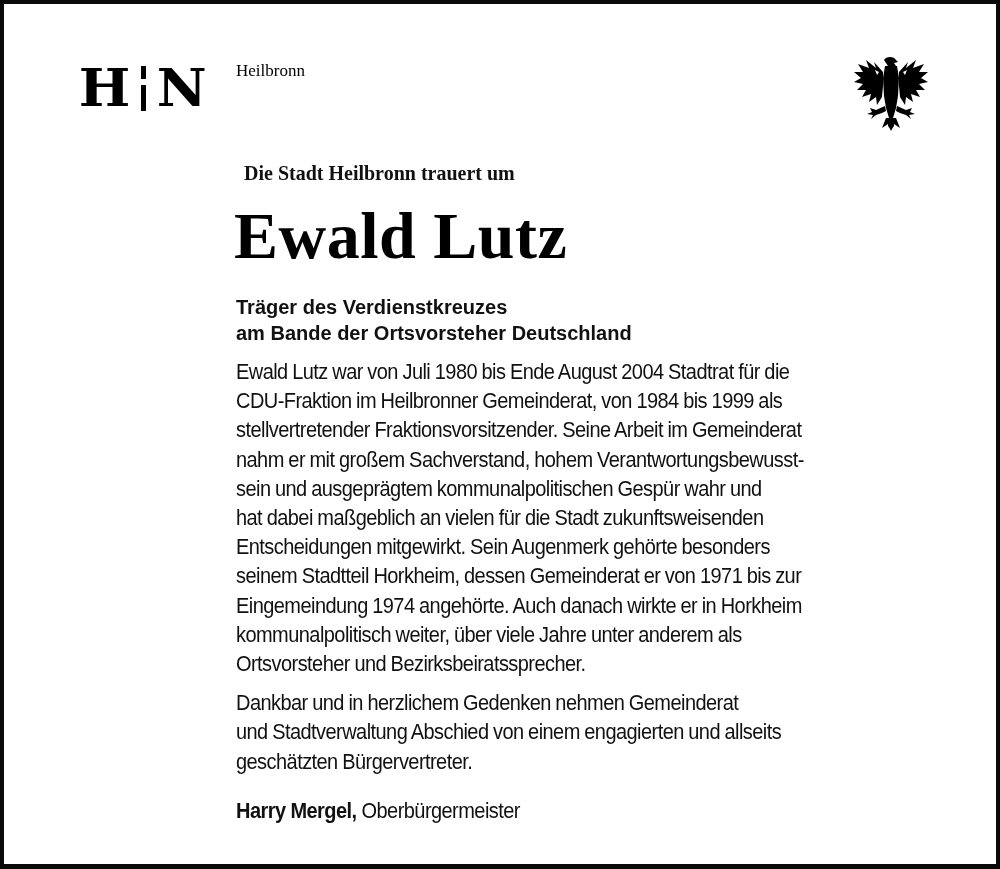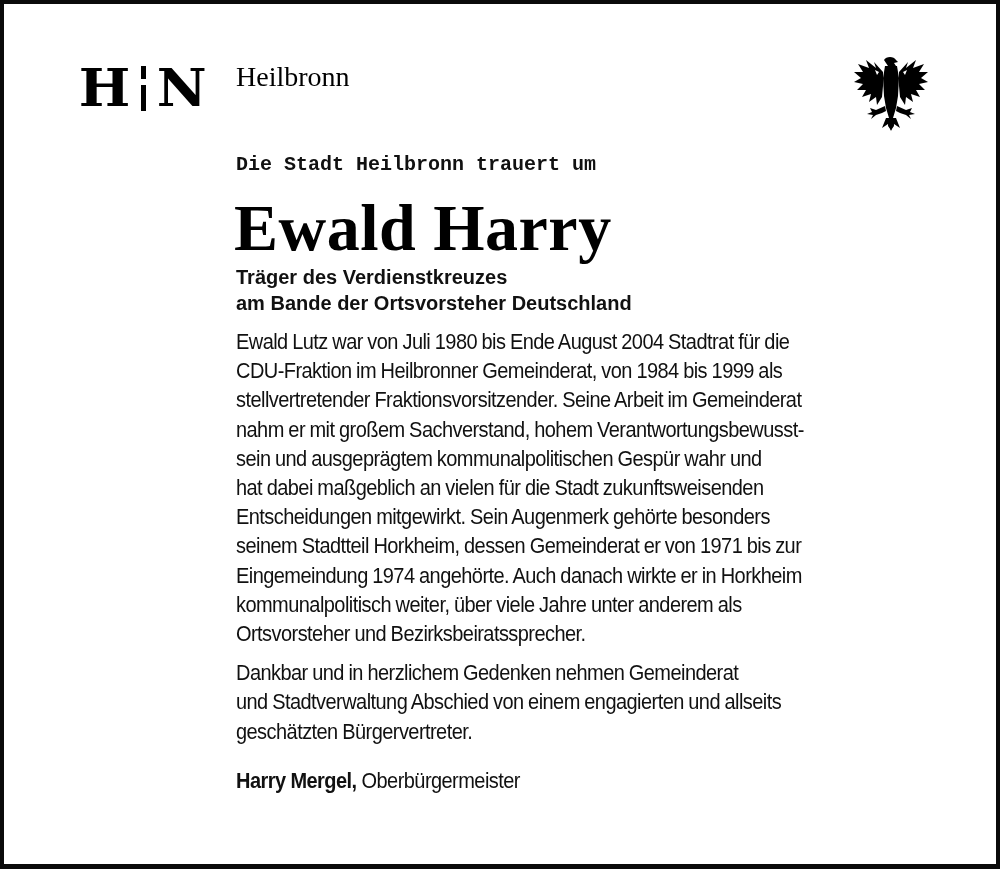--- a/index.html
+++ b/index.html
@@ -24,41 +24,41 @@
       display: inline-block; width: 6px; margin: 0 11px 0 12px; height: 52px; position: relative;
     }
     .logo .sep::before {
       content: ""; position: absolute; left: 0; top: 4px; width: 5px; height: 13px; background: #000;
     }
     .logo .sep::after {
       content: ""; position: absolute; left: 0; top: 23px; width: 5px; height: 26px; background: #000;
     }
     .city {
       position: absolute; left: 232px; top: 57px;
-      font-family: "Liberation Serif", serif; font-size: 28px; color: #000;
+      font-family: "Liberation Serif", serif; font-size: 17px; color: #000;
     }
     .eagle {
       position: absolute; left: 848px; top: 48px; width: 78px; height: 80px;
     }
     .content {
       position: absolute; left: 232px; top: 148px; width: 720px;
       color: #111;
     }
     .intro {
-      font-family: Liberation Mono, monospace; font-weight: bold;
-      font-size: 20px; line-height: 26px; margin: 0;
+      font-family: Liberation Serif, serif; font-weight: bold;
+      font-size: 20px; line-height: 26px; margin: 8px;
     }
     .name {
       font-family: "Liberation Serif", serif; font-weight: bold;
       font-size: 66px; line-height: 72px; margin: 14px 0 0 -2px; color: #000;
       letter-spacing: 0.5px;
     }
     .honor {
       font-family: "Liberation Sans", sans-serif; font-weight: bold;
-      font-size: 20px; line-height: 26px; margin: 0 0 0 0;
+      font-size: 20px; line-height: 26px; margin: 22px 0 0 0;
     }
     .body-text {
       font-family: "Liberation Sans", sans-serif; font-weight: normal;
       font-size: 21.5px; line-height: 29.2px; margin: 12px 0 0 0;
       letter-spacing: -0.6px; word-spacing: -0.5px;
       transform-origin: left top; transform: scaleX(0.93);
       width: 780px;
     }
     .body-text .line { display: block; white-space: nowrap; }
     .closing { margin-top: 10px; }
@@ -104,21 +104,21 @@
 
     <g fill="#fff">
       <path d="M27 20 L23 18 L25 23 Z"></path>
       <path d="M51 20 L55 18 L53 23 Z"></path>
     </g>
   </svg>
 
   <div class="content">
     <p class="intro">Die Stadt Heilbronn trauert um</p>
 
-    <h1 class="name">Ewald Harry</h1>
+    <h1 class="name">Ewald Lutz</h1>
 
     <div class="honor">
       <div>Träger des Verdienstkreuzes</div>
       <div>am Bande der Ortsvorsteher Deutschland</div>
     </div>
 
     <div class="body-text">
       <span class="line">Ewald Lutz war von Juli 1980 bis Ende August 2004 Stadtrat für die</span>
       <span class="line">CDU-Fraktion im Heilbronner Gemeinderat, von 1984 bis 1999 als</span>
       <span class="line">stellvertretender Fraktionsvorsitzender. Seine Arbeit im Gemeinderat</span>

